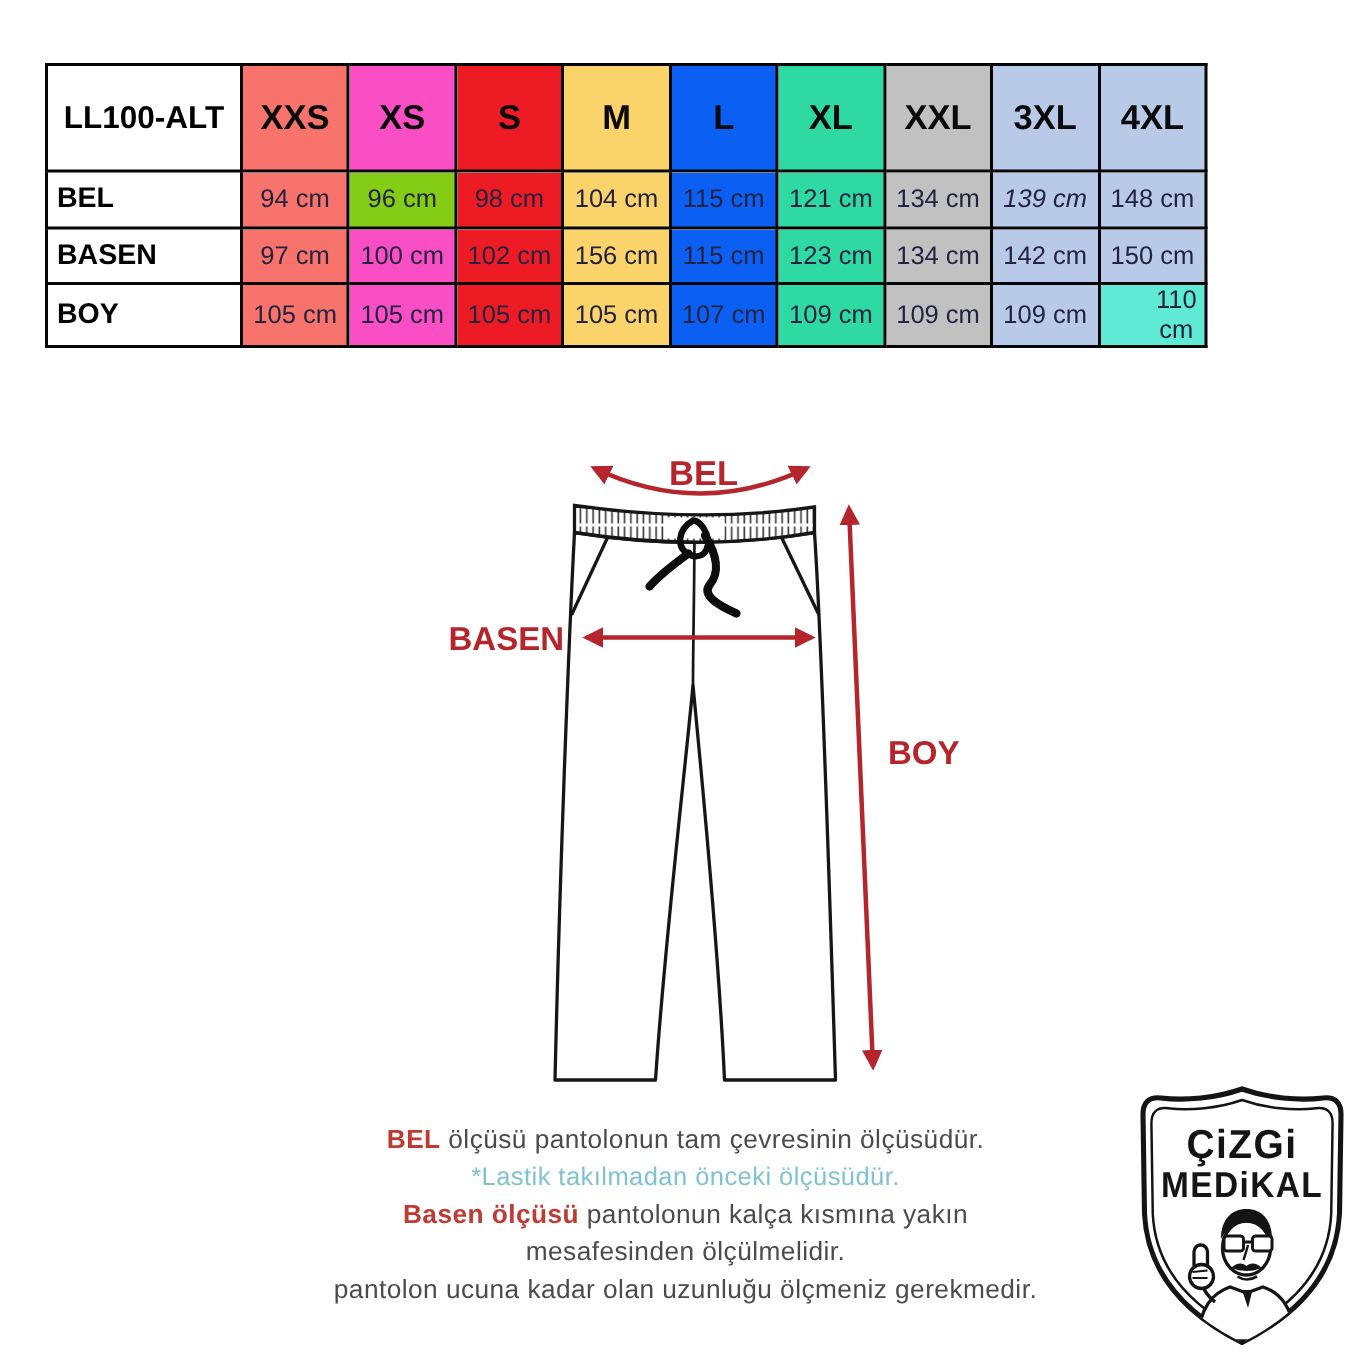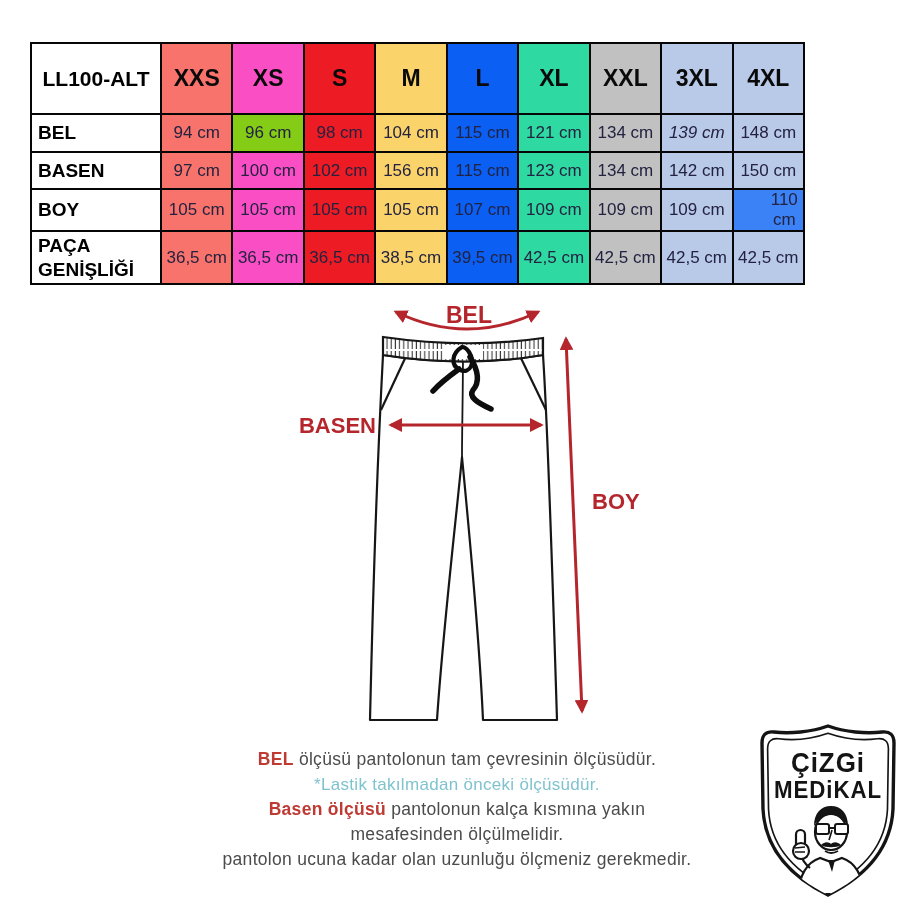--- a/index.html
+++ b/index.html
@@ -107,33 +107,21 @@
     <tr class="data-row-3">
       <td class="row-label">BOY</td>
       <td class="size-cell" style="background-color: rgb(248, 115, 107);">105 cm</td>
       <td class="size-cell" style="background-color: rgb(250, 78, 196);">105 cm</td>
       <td class="size-cell" style="background-color: rgb(237, 28, 36);">105 cm</td>
       <td class="size-cell" style="background-color: rgb(250, 212, 107);">105 cm</td>
       <td class="size-cell" style="background-color: rgb(11, 95, 242);">107 cm</td>
       <td class="size-cell" style="background-color: rgb(46, 218, 162);">109 cm</td>
       <td class="size-cell" style="background-color: rgb(193, 193, 193);">109 cm</td>
       <td class="size-cell" style="background-color: rgb(185, 201, 232);">109 cm</td>
-      <td class="size-cell" style="background-color: #3b82f6; padding-left: 32px;">110 cm</td>
-    </tr>
-    <tr class="data-row-4">
-      <td class="row-label">PAÇA GENİŞLİĞİ</td>
-      <td class="size-cell" style="background-color: rgb(248, 115, 107);">36,5 cm</td>
-      <td class="size-cell" style="background-color: rgb(250, 78, 196);">36,5 cm</td>
-      <td class="size-cell" style="background-color: rgb(237, 28, 36);">36,5 cm</td>
-      <td class="size-cell" style="background-color: rgb(250, 212, 107);">38,5 cm</td>
-      <td class="size-cell" style="background-color: rgb(11, 95, 242);">39,5 cm</td>
-      <td class="size-cell" style="background-color: rgb(46, 218, 162);">42,5 cm</td>
-      <td class="size-cell" style="background-color: rgb(193, 193, 193);">42,5 cm</td>
-      <td class="size-cell" style="background-color: rgb(185, 201, 232);">42,5 cm</td>
-      <td class="size-cell" style="background-color: rgb(185, 201, 232);">42,5 cm</td>
+      <td class="size-cell" style="background-color: #5eead4; padding-left: 32px;">110 cm</td>
     </tr>
   </tbody>
     </table>
 
   <div class="diagram">
     <svg viewBox="0 0 380 450" xmlns="http://www.w3.org/2000/svg">
       <defs>
         <pattern id="rib" width="4.2" height="30" patternUnits="userSpaceOnUse">
           <rect width="4.2" height="30" fill="#ffffff"></rect>
           <path d="M2,1 L2,29" stroke="#3a3a3a" stroke-width="1.1"></path>

